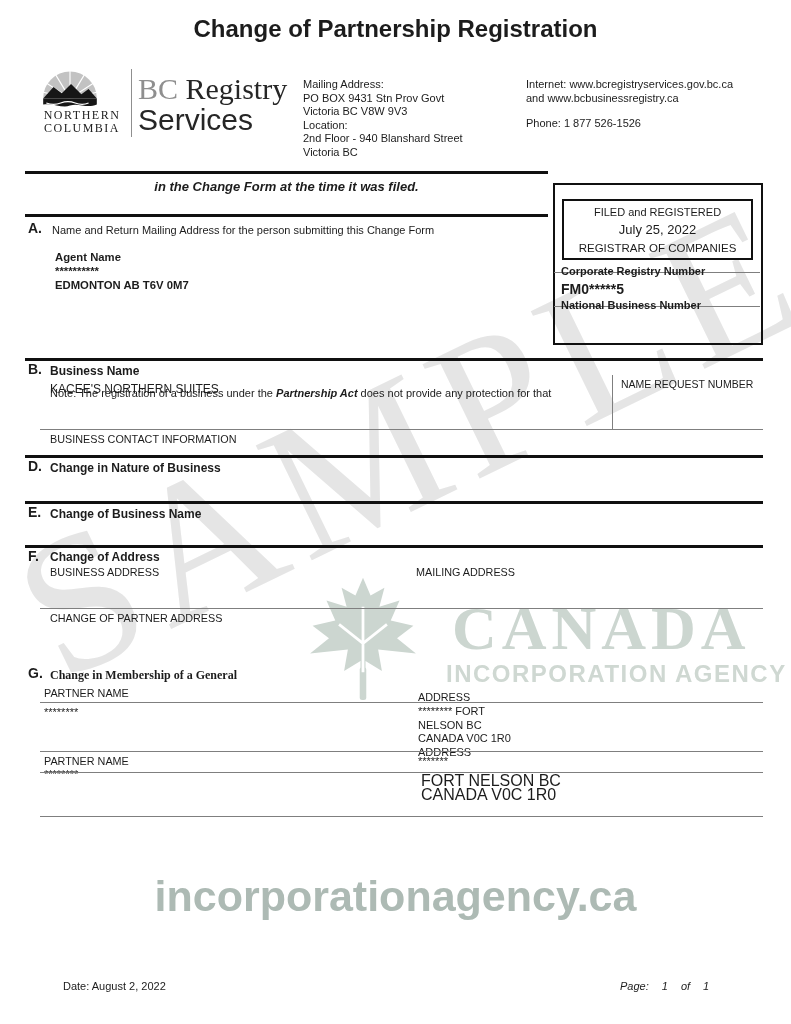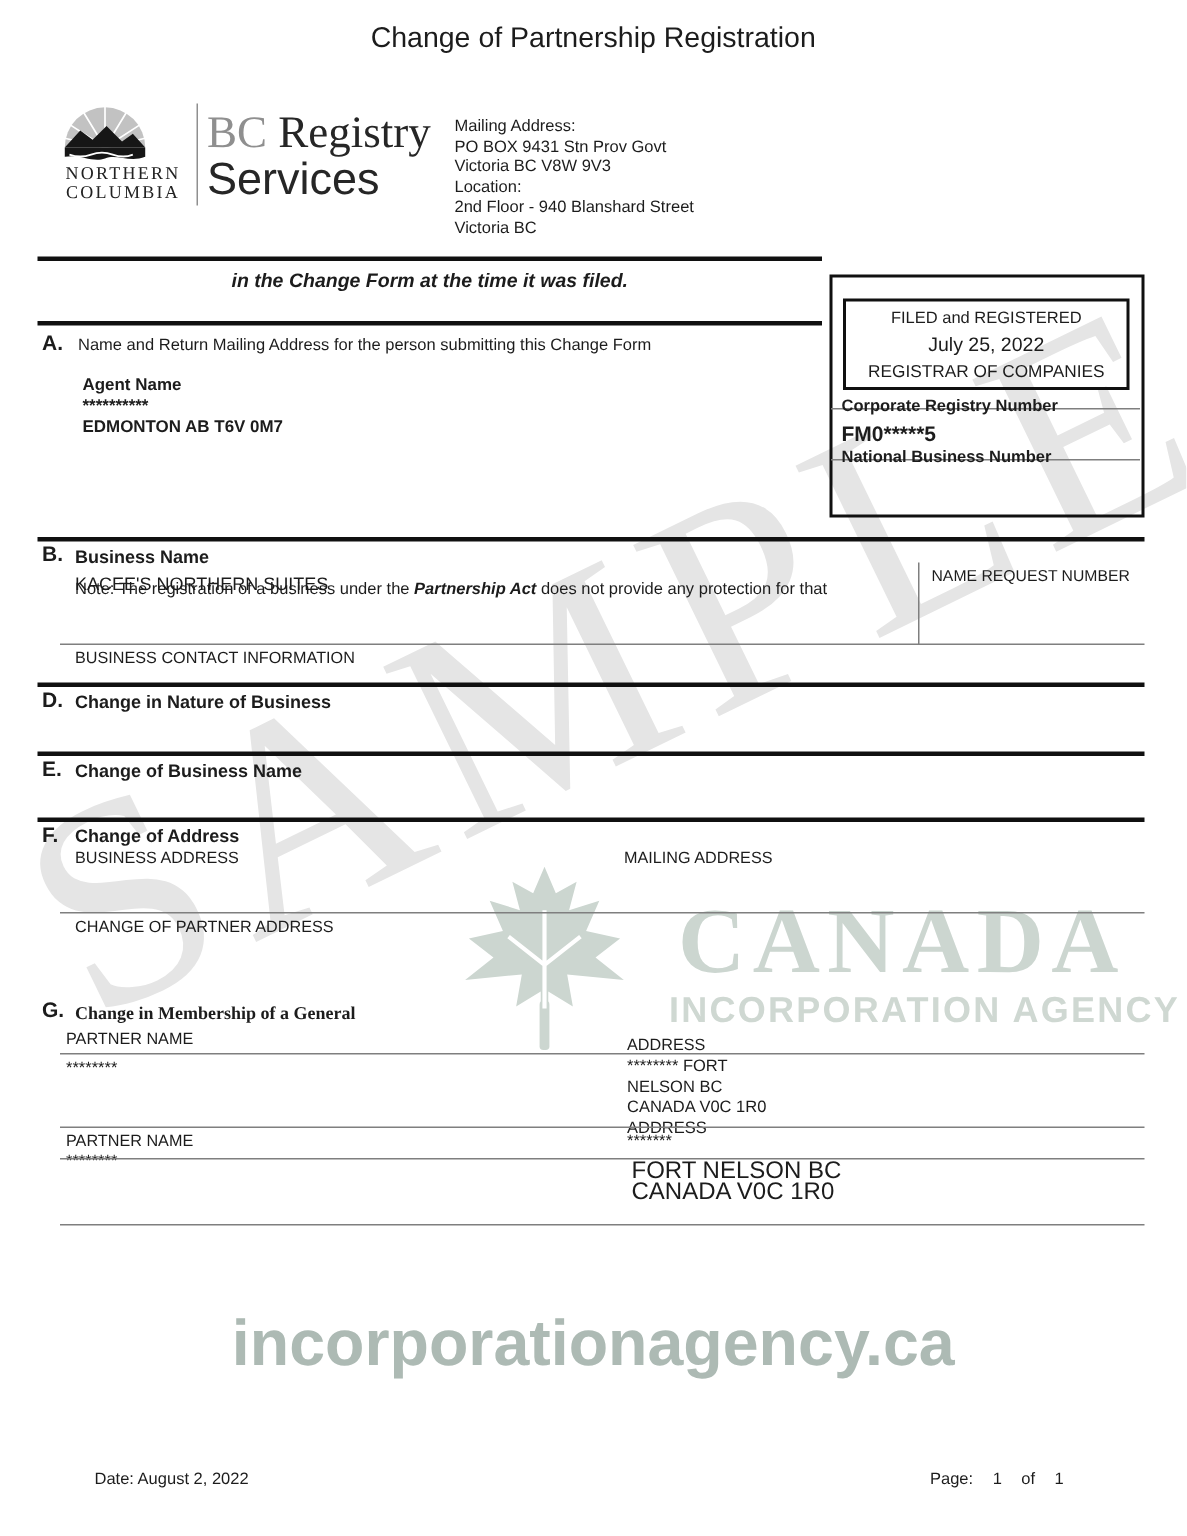--- a/index.html
+++ b/index.html
@@ -12,21 +12,21 @@
              letter-spacing:12px;color:#e5e5e5;z-index:0;white-space:nowrap;}
   #wm-canada{left:452px;top:593px;font-family:"Liberation Serif",serif;font-weight:bold;
              font-size:62px;letter-spacing:5px;color:#ccd6d0;z-index:0;white-space:nowrap;}
   #wm-agency{left:446px;top:660px;font-weight:bold;font-size:24px;letter-spacing:1.5px;
              color:#cfd8d2;z-index:0;white-space:nowrap;}
   #wm-leaf{left:282px;top:574px;z-index:0;}
   #wm-site{left:0;top:872px;width:791px;text-align:center;font-weight:bold;font-size:43px;
            color:#adbab4;z-index:0;letter-spacing:0;}
   
   .c{z-index:1;}
-  #title{left:0;top:15px;width:791px;text-align:center;font-size:19px;font-weight:normal;}
+  #title{left:0;top:15px;width:791px;text-align:center;font-size:24px;font-weight:bold;}
   
   #logo-icon{left:37px;top:63px;}
   #logo-bc-text{left:26px;top:109px;width:112px;text-align:center;font-family:"Liberation Serif",serif;
                 font-size:12px;letter-spacing:1.5px;color:#222;line-height:13px;}
   #logo-divider{left:131px;top:69px;width:1px;height:68px;background:#8f8f8f;}
   #logo-word1{left:138px;top:72px;font-family:"Liberation Serif",serif;font-size:30px;color:#262626;white-space:nowrap;}
   #logo-word1 .gray{color:#8f8f8f;}
   #logo-word2{left:138px;top:103px;font-family:Liberation Sans, sans-serif;font-size:30px;color:#262626;}
   #mailing{left:303px;top:78px;font-size:11px;line-height:13.6px;}
   #contact{left:526px;top:78px;font-size:11px;line-height:13.6px;}
@@ -94,21 +94,21 @@
   #rule-g2{left:40px;top:751px;width:723px;}
   #g-pname2{left:44px;top:755px;}
   #g-p2-mask{left:418px;top:755px;font-size:11px;}
   #g-p2-name{left:44px;top:768px;font-size:11px;}
   #rule-g3{left:40px;top:772px;width:723px;}
   #g-p2-addr{left:421px;top:774px;font-size:16px;line-height:13.7px;}
   #rule-g4{left:40px;top:816px;width:723px;}
   
   #f-date{left:63px;top:980px;font-size:11px;}
   #f-page{left:620px;top:980px;font-size:11px;}
-  #f-page span{margin-right:13px;}
+  #f-page span{margin-right:13px;font-style:italic;}
 </style>
 </head>
 <body>
 
 <div id="page">
 
   <div class="abs" id="wm-sample">SAMPLE</div>
   <svg class="abs" id="wm-leaf" width="162" height="126" viewBox="0 0 100 100">
     <path fill="#ccd6d0" d="M50 3 L56 17 L67 11 L63 26 L79 21 L72 37 L90 41 L77 51 L92 63 L62 60 L65 77 L52 69 L52 80 L48 80 L48 69 L35 77 L38 60 L8 63 L23 51 L10 41 L28 37 L21 21 L37 26 L33 11 L44 17 Z"></path>
     <rect fill="#ccd6d0" x="47.4" y="74" width="5.2" height="26" rx="2"></rect>
@@ -138,20 +138,25 @@
   <div class="abs c" id="logo-word2">Services</div>
 
   <div class="abs c" id="mailing">
     <div>Mailing Address:</div>
     <div>PO BOX 9431 Stn Prov Govt</div>
     <div>Victoria BC V8W 9V3</div>
     <div>Location:</div>
     <div>2nd Floor - 940 Blanshard Street</div>
     <div>Victoria BC</div>
   </div>
+  <div class="abs c" id="contact">
+    <div>Internet: www.bcregistryservices.gov.bc.ca</div>
+    <div>and www.bcbusinessregistry.ca</div>
+    <div class="phone">Phone: 1 877 526-1526</div>
+  </div>
 
   <div class="abs c rule-thick" id="rule-top"></div>
   <div class="abs c" id="certify">
     <div>in the Change Form at the time it was filed.</div>
   </div>
   <div class="abs c rule-thick" id="rule-mid"></div>
 
   <div class="abs c sec-letter" id="a-letter">A.</div>
   <div class="abs c" id="a-heading">Name and Return Mailing Address for the person submitting this Change Form</div>
   <div class="abs c" id="agent">

